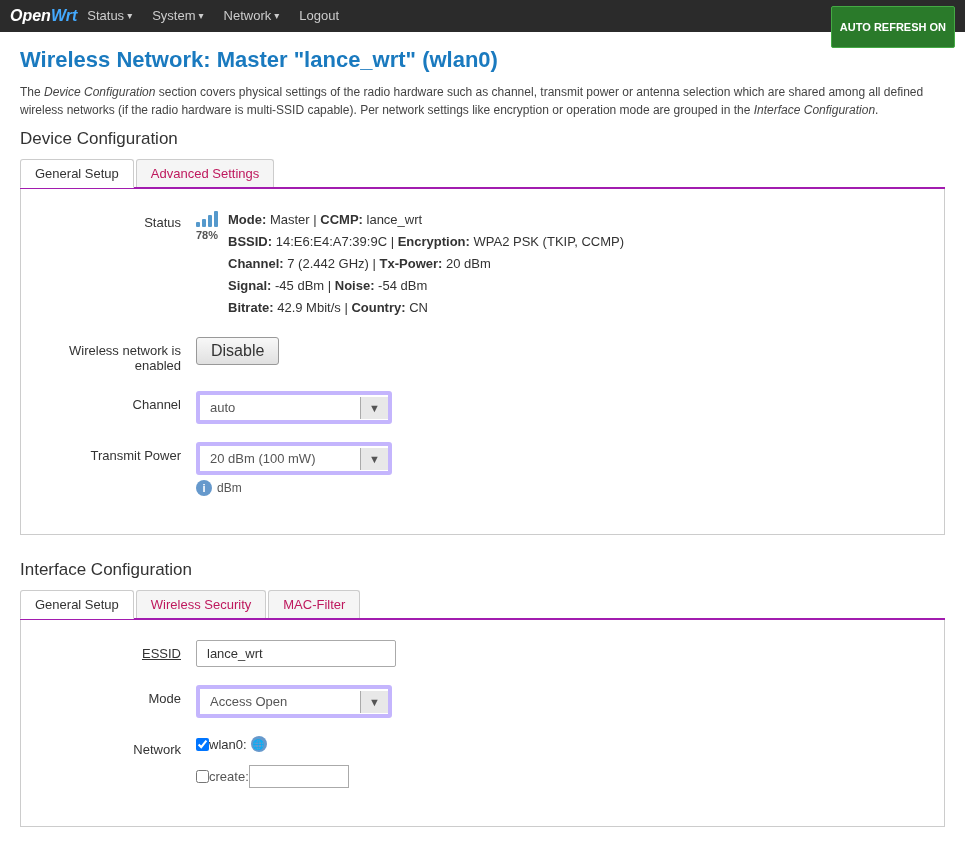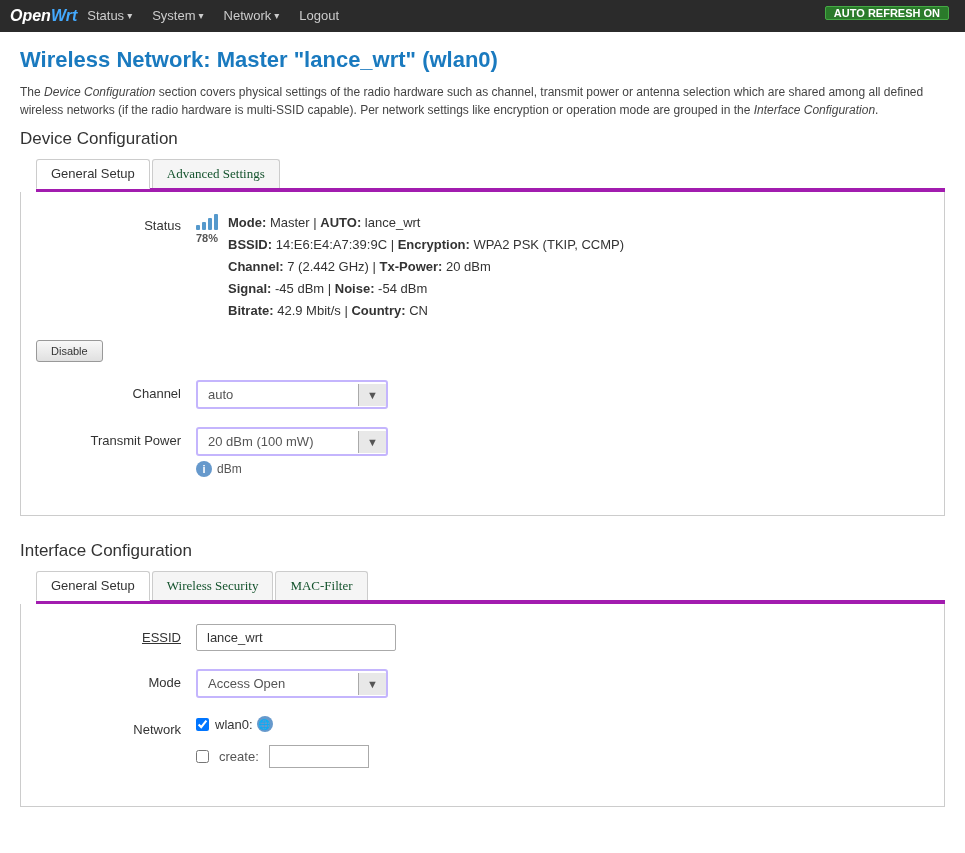--- a/index.html
+++ b/index.html
@@ -28,25 +28,25 @@
       cursor: pointer;
       font-size: 13px;
       line-height: 32px;
       display: inline-flex;
       align-items: center;
       gap: 3px;
     }
     .nav-arrow { font-size: 10px; }
     .auto-refresh {
       position: absolute;
-      right: 16px;
+      right: 10px;
       top: 6px;
       background: #2a7a2a;
       color: #fff;
-      padding: 0 8px;
+      padding: 14px 8px;
       font-size: 11px;
       font-weight: bold;
       border: 1px solid #4a4;
       border-radius: 2px;
     }
 
     
     .main { padding: 15px 20px; }
 
     .page-title {
@@ -69,43 +69,42 @@
       font-size: 17px;
       font-weight: normal;
       color: #333;
       margin-bottom: 10px;
       border-bottom: none;
     }
 
     
     .tabs {
       display: flex;
-      border-bottom: 4px solid #a21caf;
+      border-bottom: 2px solid #a21caf;
       margin-bottom: 0;
-      margin-left: 16px;
     }
     .tab {
       padding: 6px 14px;
       cursor: pointer;
       font-size: 13px;
       border: 1px solid #ccc;
       border-bottom: none;
       margin-right: 2px;
       background: #f5f5f5;
       color: #555;
       border-radius: 3px 3px 0 0;
     }
     .tab.active {
       background: #fff;
       color: #333;
       border-bottom: 1px solid #fff;
       margin-bottom: -1px;
       z-index: 1;
     }
-    .tab.blue { color: #14532d; background: #f5f5f5; font-family: Liberation Serif, serif; }
+    .tab.blue { color: #be185d; background: #f5f5f5; }
 
     
     .tab-content {
       border: 1px solid #ccc;
       border-top: none;
       padding: 20px 15px;
       background: #fff;
     }
 
     
@@ -157,33 +156,33 @@
       font-size: 11px;
       color: #555;
       font-weight: bold;
     }
     .status-info { line-height: 1.7; }
     .status-info b { font-weight: bold; }
 
     
     .btn {
       padding: 4px 14px;
-      font-size: 11px;
+      font-size: 16px;
       cursor: pointer;
       border: 1px solid #999;
       background: linear-gradient(to bottom, #f8f8f8, #e0e0e0);
       color: #333;
       border-radius: 3px;
     }
 
     
     .select-wrap {
       display: inline-flex;
       align-items: center;
-      border: 2px solid #c4b5fd;
+      border: 4px solid #c4b5fd;
       border-radius: 3px;
       overflow: hidden;
       background: #fff;
     }
     .select-text {
       padding: 5px 10px;
       min-width: 160px;
       font-size: 13px;
       color: #555;
     }
@@ -224,21 +223,20 @@
       display: inline-flex;
       align-items: center;
       justify-content: center;
       font-weight: bold;
     }
 
     
     .checkbox-row {
       display: flex;
       align-items: center;
-      gap: 6px;
       margin-bottom: 4px;
     }
     .wlan-badge {
       display: inline-flex;
       align-items: center;
       gap: 4px;
       font-size: 13px;
     }
     .wlan-icon {
       width: 16px;
@@ -249,21 +247,21 @@
       font-size: 10px;
       display: inline-flex;
       align-items: center;
       justify-content: center;
     }
 
     
     .create-row {
       display: flex;
       align-items: center;
-      gap: 10px;
+      gap: 0;
       margin-top: 4px;
     }
     .create-label { color: #555; font-size: 13px; }
     .create-input {
       border: 1px solid #aaa;
       padding: 3px 8px;
       font-size: 13px;
       width: 100px;
     }
 
@@ -323,40 +321,41 @@
             <div class="signal-bars">
               <div class="signal-bar" style="height:5px"></div>
               <div class="signal-bar" style="height:8px"></div>
               <div class="signal-bar" style="height:12px"></div>
               <div class="signal-bar" style="height:16px"></div>
             </div>
             <div class="signal-pct">78%</div>
           </div>
           <div class="status-info">
             <div>
-              <b>Mode:</b> <span>Master</span> | <b>AUTO:</b> <span>lance_wrt</span>
+              <b>Mode:</b> <span>Master</span> | <b>CCMP:</b> <span>lance_wrt</span>
             </div>
             <div>
               <b>BSSID:</b> <span>14:E6:E4:A7:39:9C</span> | <b>Encryption:</b> <span>WPA2 PSK (TKIP, CCMP)</span>
             </div>
             <div>
               <b>Channel:</b> <span>7 (2.442 GHz)</span> | <b>Tx-Power:</b> <span>20 dBm</span>
             </div>
             <div>
               <b>Signal:</b> <span>-45 dBm</span> | <b>Noise:</b> <span>-54 dBm</span>
             </div>
             <div>
               <b>Bitrate:</b> <span>42.9 Mbit/s</span> | <b>Country:</b> <span>CN</span>
             </div>
           </div>
         </div>
       </div>
     </div>
 
     <div class="form-row">
+      <div class="form-label">Wireless network is enabled</div>
       <div class="form-control">
         <button class="btn">Disable</button>
       </div>
     </div>
 
     <div class="form-row">
       <div class="form-label">Channel</div>
       <div class="form-control">
         <div class="select-wrap">
           <div class="select-text">auto</div>

